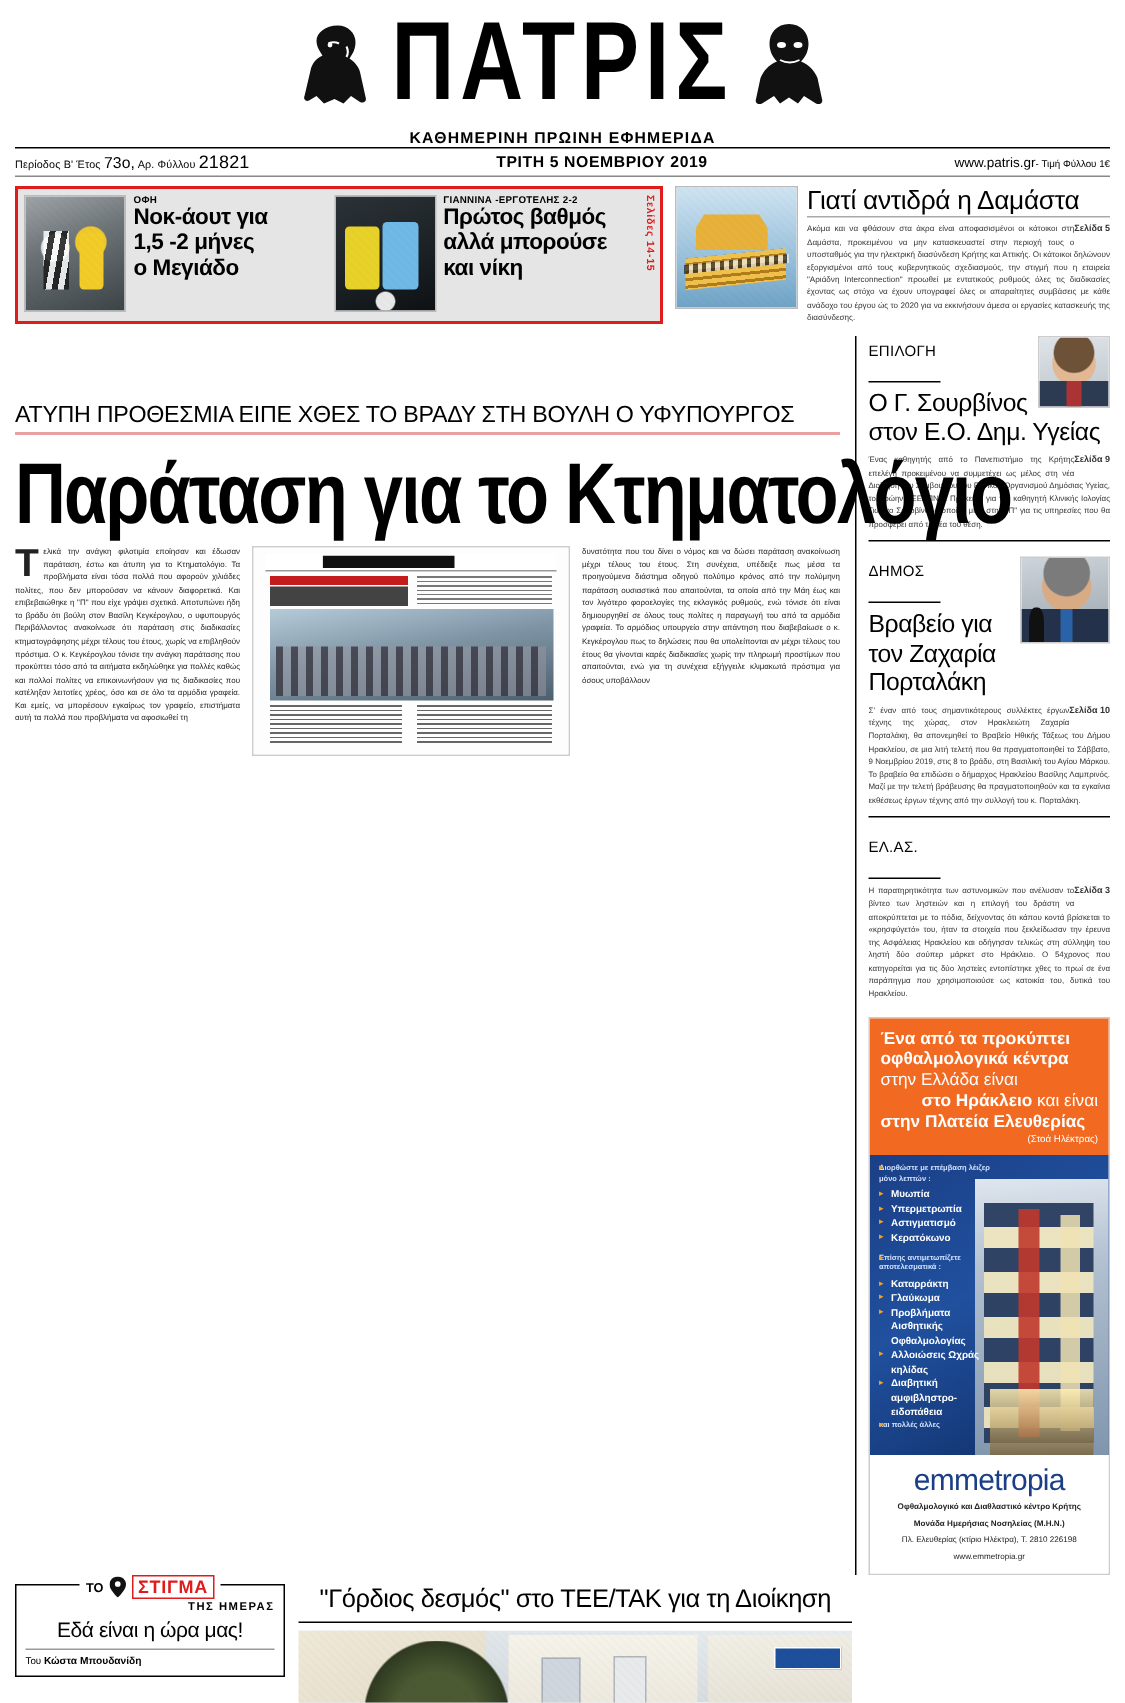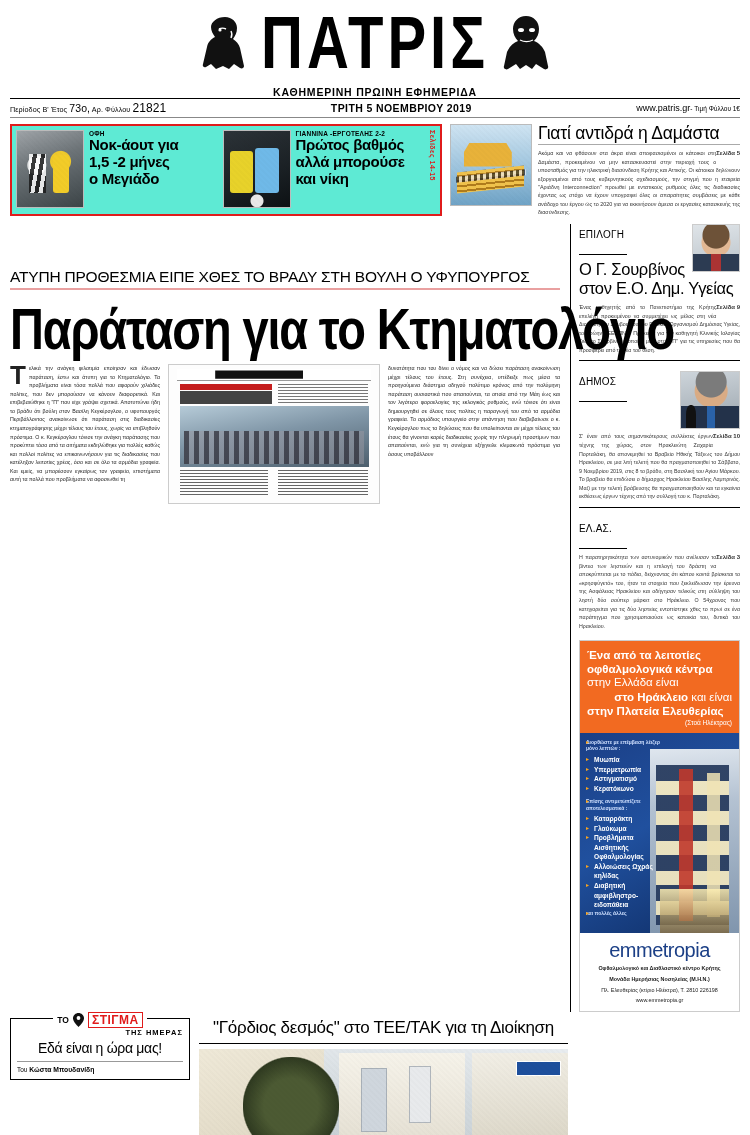--- a/index.html
+++ b/index.html
@@ -30,21 +30,21 @@
   .infobar .left { font-size: 7.2px; letter-spacing: .1px; }
   .infobar .left b { font-size: 10.5px; font-weight: 400; }
   .infobar .left .num { font-size: 12px; }
   .infobar .mid { font-size: 10.5px; font-weight: 700; letter-spacing: .4px; }
   .infobar .right { font-size: 9px; }
   .infobar .right .sm { font-size: 6.5px; }
 
   
   .topstrip { display:flex; gap: 8px; margin-top: 6px; height: 92px; }
   .sports-box { flex: 0 0 432px; border: 2px solid #e01b1b; display:flex;
-                padding: 4px; gap: 6px; background:#5eead4; }
+                padding: 4px; gap: 6px; background:#e5e5e5; }
   .sport-item { display:flex; gap: 5px; flex: 1; }
   .sport-photo { width: 68px; height: 78px; position:relative; overflow:hidden;
                  border: 1px solid #bbb; }
   .sport-txt { flex:1; display:flex; flex-direction:column; justify-content:flex-start; }
   .sport-kicker { font-size: 6.5px; font-weight: 700; letter-spacing:.2px; }
   .sport-head { font-size: 15px; font-weight: 800; line-height: 1.12; letter-spacing:-.3px; }
   .sport-side { writing-mode: vertical-rl; font-size: 7px; font-weight:700;
                 color:#e01b1b; letter-spacing:.5px; align-self:stretch;
                 display:flex; align-items:center; }
 
@@ -293,38 +293,39 @@
       <div class="rail-sec">
         <div class="rail-kicker">ΔΗΜΟΣ</div>
         <div class="rail-portrait lg">
           <div class="ph" style="background:linear-gradient(170deg,#cdd4da 0%,#9aa4ac 100%)"></div>
           <div class="ph" style="background:radial-gradient(circle at 52% 34%, #d9ab84 0 16px, transparent 17px)"></div>
           <div class="ph" style="top:60%; background:#23324a"></div>
           <div class="ph" style="left:44%; top:60%; width:14%; height:40%; background:#2a62a8"></div>
           <div class="ph" style="background:radial-gradient(circle at 52% 18%, #7b7b7b 0 15px, transparent 16px)"></div>
           <div class="ph" style="left:8%; top:58%; width:18%; height:42%; background:#111; border-radius:40% 40% 0 0"></div>
         </div>
+        <div class="rail-head">Βραβείο για τον Ζαχαρία Πορταλάκη</div>
         <div class="rail-body">
           <span class="pg" style="float:right">Σελίδα 10</span>
           <span>Σ' έναν από τους σημαντικότερους συλλέκτες έργων τέχνης της χώρας, στον Ηρακλειώτη Ζαχαρία Πορταλάκη, θα απονεμηθεί το Βραβείο Ηθικής Τάξεως του Δήμου Ηρακλείου, σε μια λιτή τελετή που θα πραγματοποιηθεί το Σάββατο, 9 Νοεμβρίου 2019, στις 8 το βράδυ, στη Βασιλική του Αγίου Μάρκου. Το βραβείο θα επιδώσει ο δήμαρχος Ηρακλείου Βασίλης Λαμπρινός. Μαζί με την τελετή βράβευσης θα πραγματοποιηθούν και τα εγκαίνια εκθέσεως έργων τέχνης από την συλλογή του κ. Πορταλάκη.</span>
         </div>
         <div class="rail-div"></div>
       </div>
 
       <div class="rail-sec">
         <div class="rail-kicker">ΕΛ.ΑΣ.</div>
         <div class="rail-body">
           <span class="pg" style="float:right">Σελίδα 3</span>
           <span>Η παρατηρητικότητα των αστυνομικών που ανέλυσαν το βίντεο των ληστειών και η επιλογή του δράστη να αποκρύπτεται με το πόδια, δείχνοντας ότι κάπου κοντά βρίσκεται το «κρησφύγετό» του, ήταν τα στοιχεία που ξεκλείδωσαν την έρευνα της Ασφάλειας Ηρακλείου και οδήγησαν τελικώς στη σύλληψη του ληστή δύο σούπερ μάρκετ στο Ηράκλειο. Ο 54χρονος που κατηγορείται για τις δύο ληστείες εντοπίστηκε χθες το πρωί σε ένα παράπηγμα που χρησιμοποιούσε ως κατοικία του, δυτικά του Ηρακλείου.</span>
         </div>
       </div>
 
       <div class="ad-eye">
         <div class="ad-eye-top">
-          <div class="l1">Ένα από τα λειτοτίες</div>
+          <div class="l1">Ένα από τα προκύπτει</div>
           <div class="l1">οφθαλμολογικά κέντρα</div>
           <div class="l2">στην Ελλάδα είναι</div>
           <div class="l3">
             <b>στο Ηράκλειο</b>
             <span>και είναι</span>
           </div>
           <div class="l4">στην Πλατεία Ελευθερίας</div>
           <div class="l5">(Στοά Ηλέκτρας)</div>
         </div>
         <div class="ad-eye-mid">

